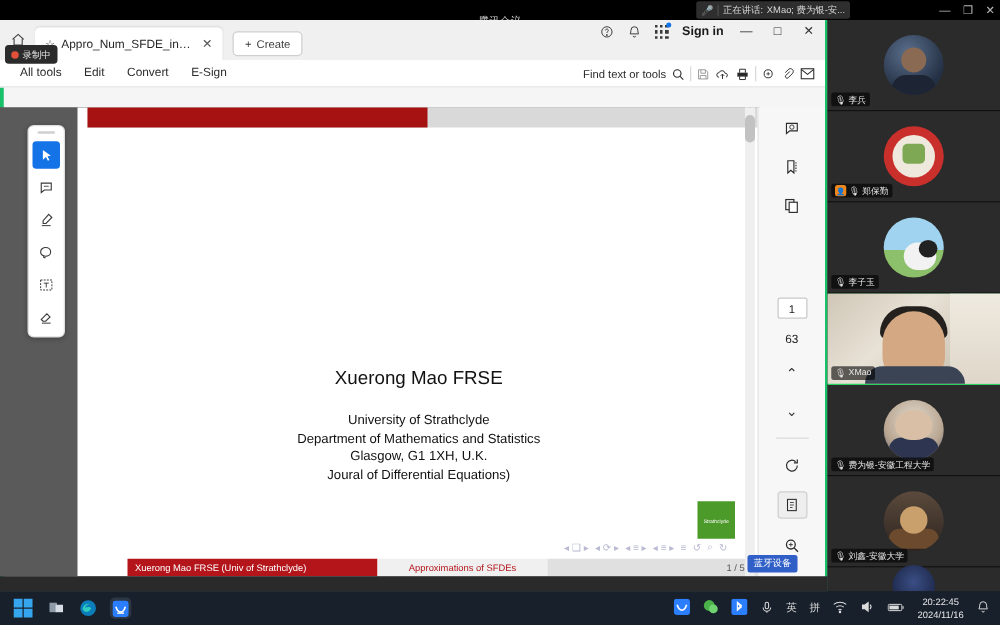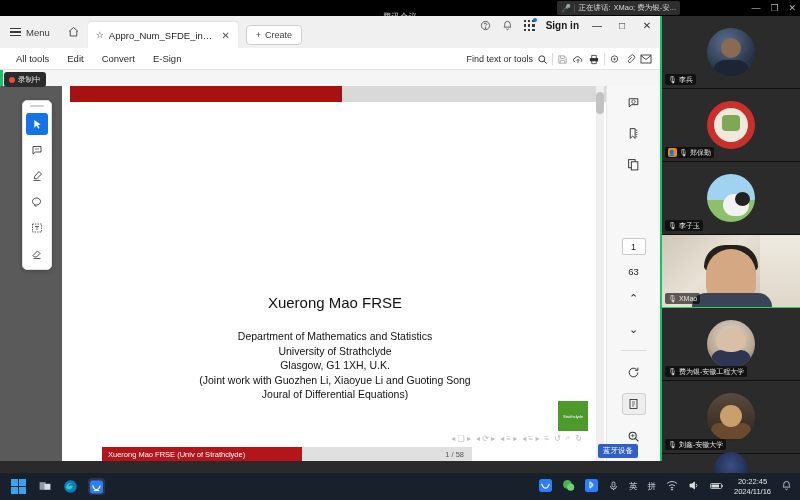--- a/index.html
+++ b/index.html
@@ -70,21 +70,21 @@
     padding-left:16px; gap:18px; }
   .tool-item { font-size:9.5px; color:#2b2b2b; }
   .toolbar-right { position:absolute; right:8px; top:0; height:22px;
     display:flex; align-items:center; gap:4px; }
   .find-lbl { font-size:9px; color:#2b2b2b; }
   .tsep { width:1px; height:12px; background:#d8d8d8; }
 
   
   .rec-toast { position:absolute; left:4px; top:20px; z-index:40;
     background:#2b2b2b; border-radius:3px; height:15px; display:flex;
-    align-items:center; gap:3px; padding:0 5px; color:#e8e8e8; font-size:7.5px;margin-top:36px; }
+    align-items:center; gap:3px; padding:0 5px; color:#e8e8e8; font-size:7.5px; }
   .rec-dot { width:6px; height:6px; border-radius:50%; background:#e2503b; }
 
   
   .doc-area { position:absolute; left:0; top:70px; width:608px; bottom:12px;
     background:#565656; }
   .doc-area-inner { position:absolute; inset:0; background:#5a5a5a; }
 
   .left-tools { position:absolute; left:22px; top:14px; width:30px;
     background:#fff; border:1px solid #e0e0e0; border-radius:5px;
     box-shadow:0 1px 4px rgba(0,0,0,.25); padding:4px 0;
@@ -248,28 +248,20 @@
     <div class="tm-winbtns">
       <span>—</span>
       <span>❐</span>
       <span>✕</span>
     </div>
 
     <div class="acro">
       <div class="acro-edge-left"></div>
 
       <div class="acro-tabbar">
-        <div class="menu-btn">
-          <span class="ham">
-              <i></i>
-              <i></i>
-              <i></i>
-            </span>
-          <span>Menu</span>
-        </div>
         <div class="home-btn">
           <svg width="13" height="12" viewBox="0 0 24 24" fill="none" stroke="#3a3a3a" stroke-width="1.7">
             <path d="M3 11 12 3l9 8"></path>
               <path d="M5.5 10v10h13V10"></path>
           </svg>
         </div>
         <div class="tab">
           <span class="star">☆</span>
           <span class="tab-title">Appro_Num_SFDE_inft...</span>
           <span class="tab-close">✕</span>
@@ -418,44 +410,44 @@
 
         <div class="pdf-page">
           <div class="beamer-head">
             <div class="hl"></div>
           </div>
 
 
           <div class="author">Xuerong Mao FRSE</div>
 
           <div class="affil">
+            <div>University of Strathclyde</div>
             <div>Department of Mathematics and Statistics</div>
-            <div>University of Strathclyde</div>
             <div>Glasgow, G1 1XH, U.K.</div>
-            <div>(Joint work with Guozhen Li, Xiaoyue Li and Guoting Song</div>
             <div>Joural of Differential Equations)</div>
           </div>
 
           <div class="beamer-nav">
             <span class="bn-grp">◂ ❑ ▸</span>
             <span class="bn-grp">◂ ⟳ ▸</span>
             <span class="bn-grp">◂ ≡ ▸</span>
             <span class="bn-grp">◂ ≡ ▸</span>
             <span>≡</span>
             <span>↺</span>
             <span>⌕</span>
             <span>↻</span>
           </div>
 
           <div class="green-logo">
             <span>Strathclyde</span>
           </div>
 
           <div class="beamer-foot">
             <div class="bf-a">Xuerong Mao FRSE  (Univ of Strathclyde)</div>
+            <div class="bf-b">Approximations of SFDEs</div>
             <div class="bf-c">1 / 58</div>
           </div>
         </div>
 
         <svg class="cursor-arrow" width="11" height="15" viewBox="0 0 24 32" style="overflow:visible">
           <path d="M2 1l18 13-8 1.3 4.4 8.4-3.4 1.7-4.4-8.5L2 23z" fill="#000" stroke="#fff" stroke-width="1.2"></path>
         </svg>
       </div>
 
       <div class="sb-up">⌃</div>

